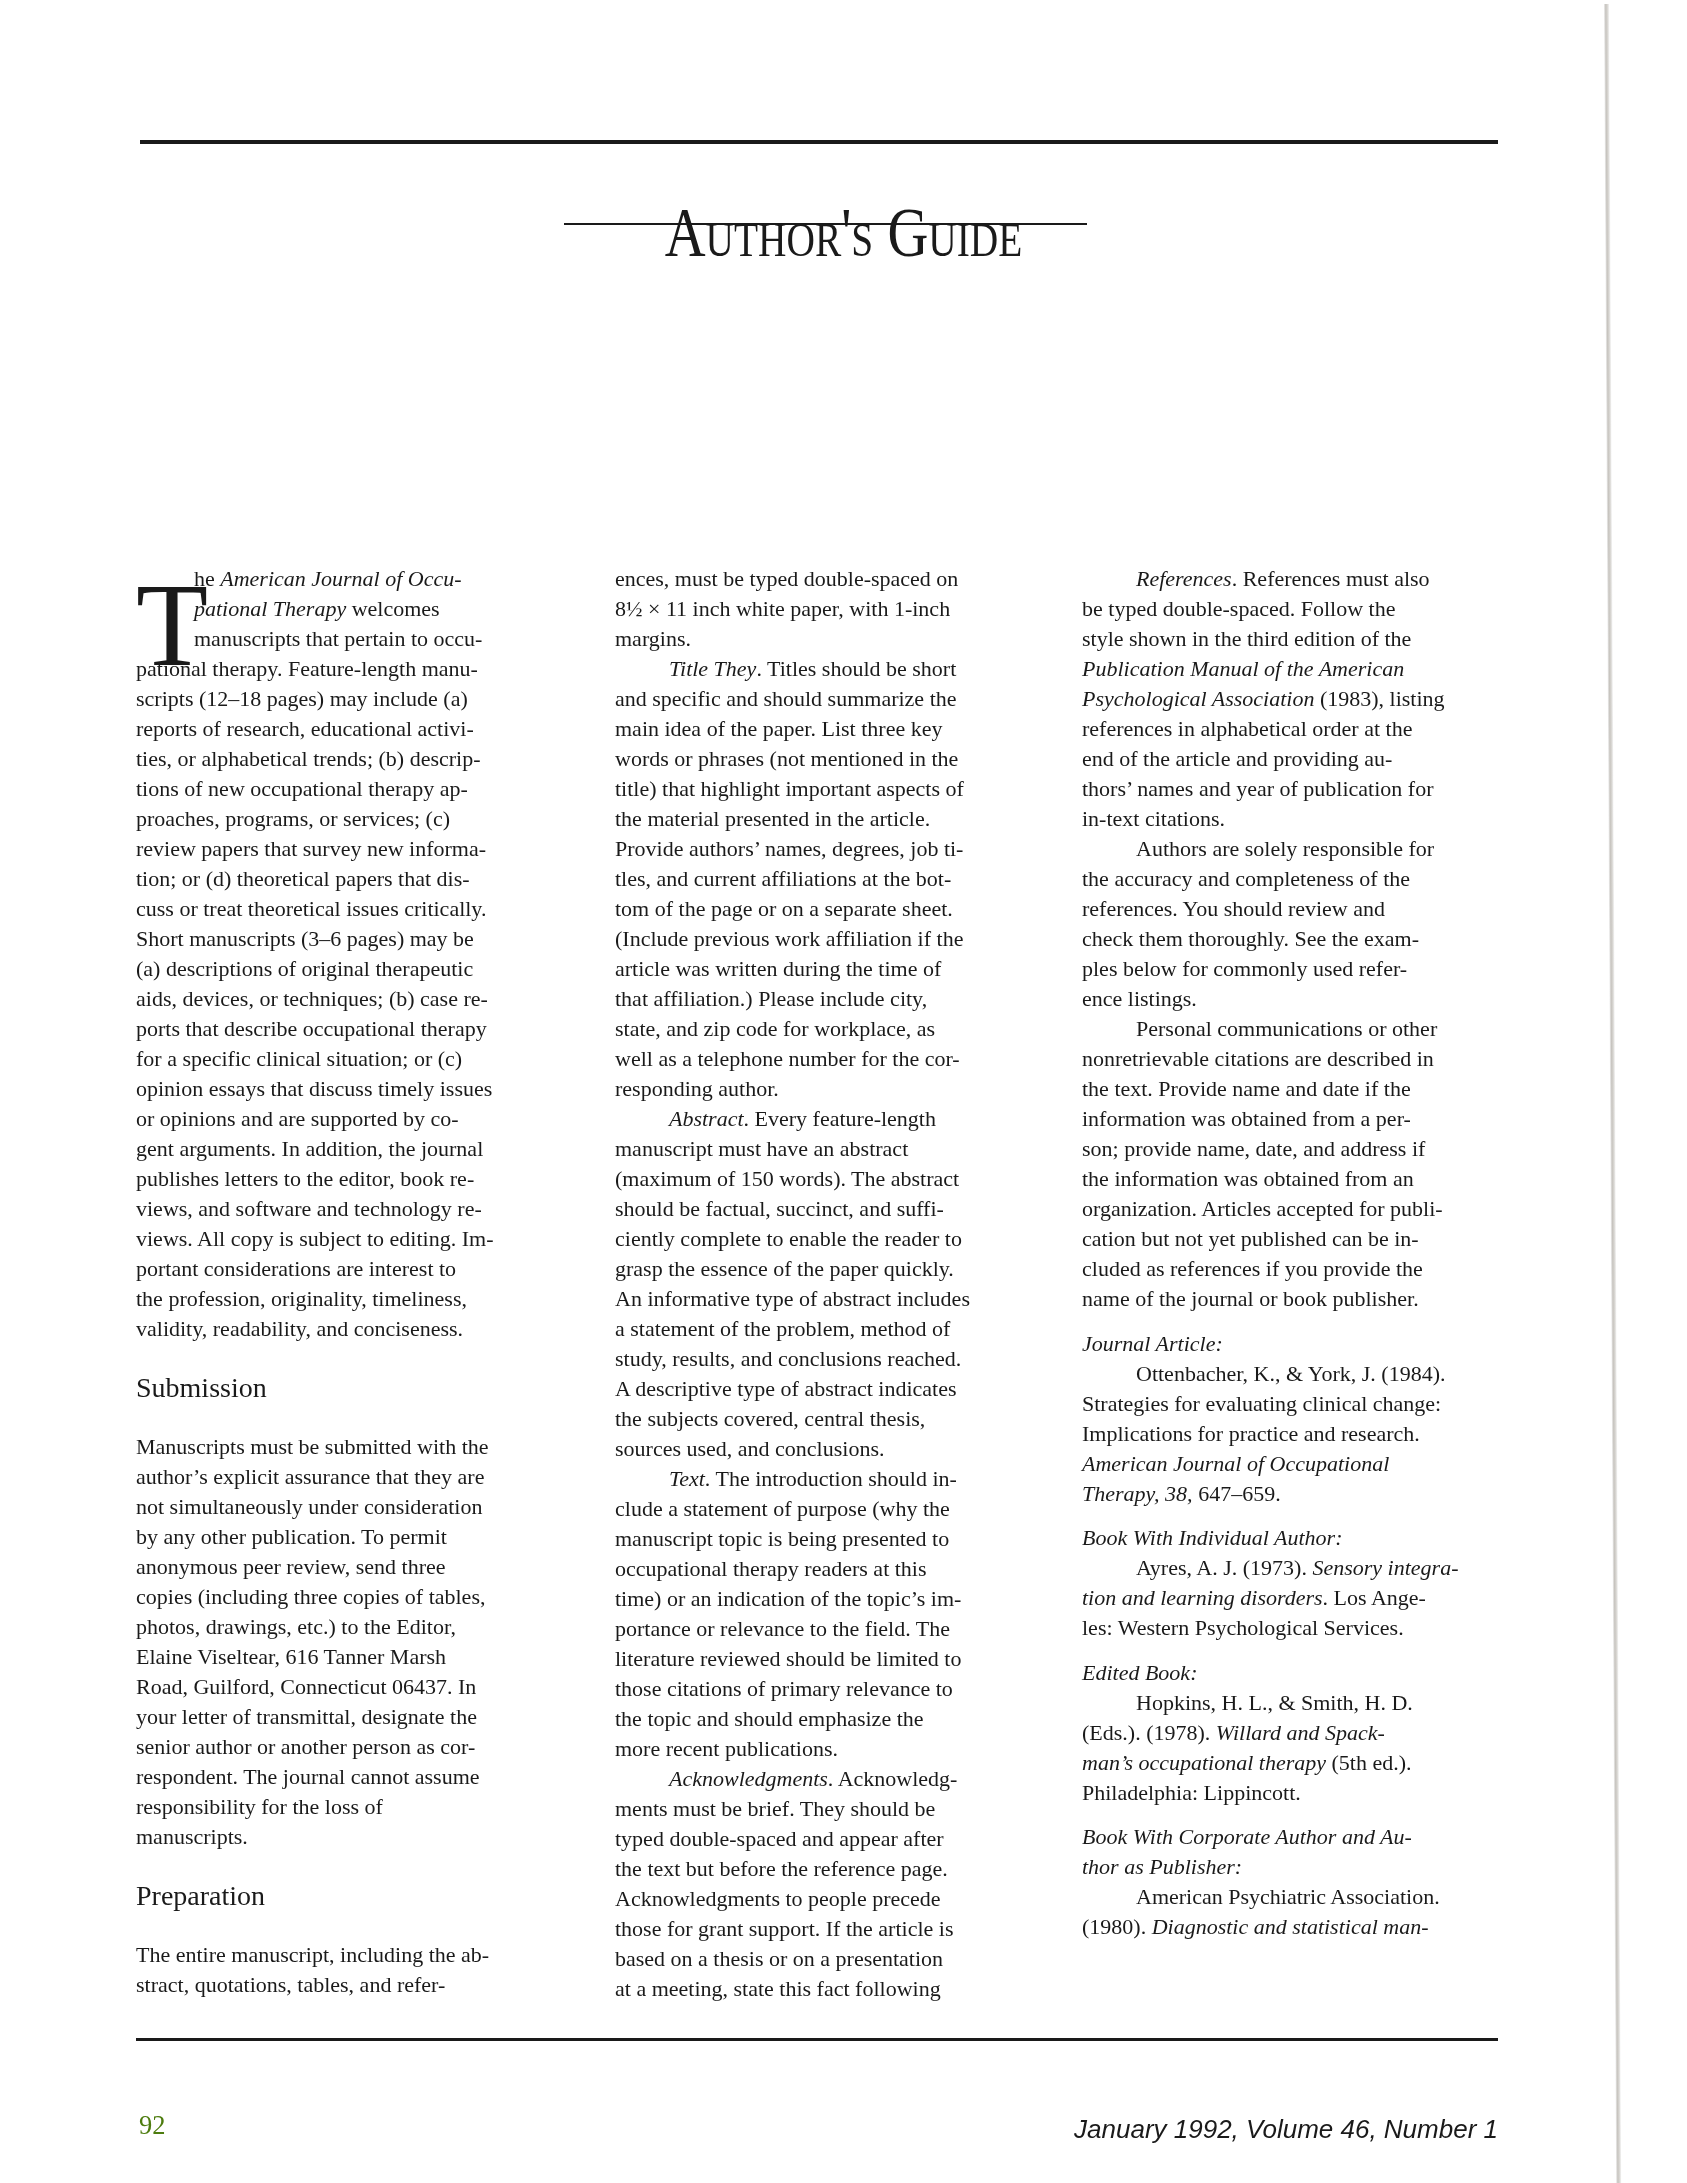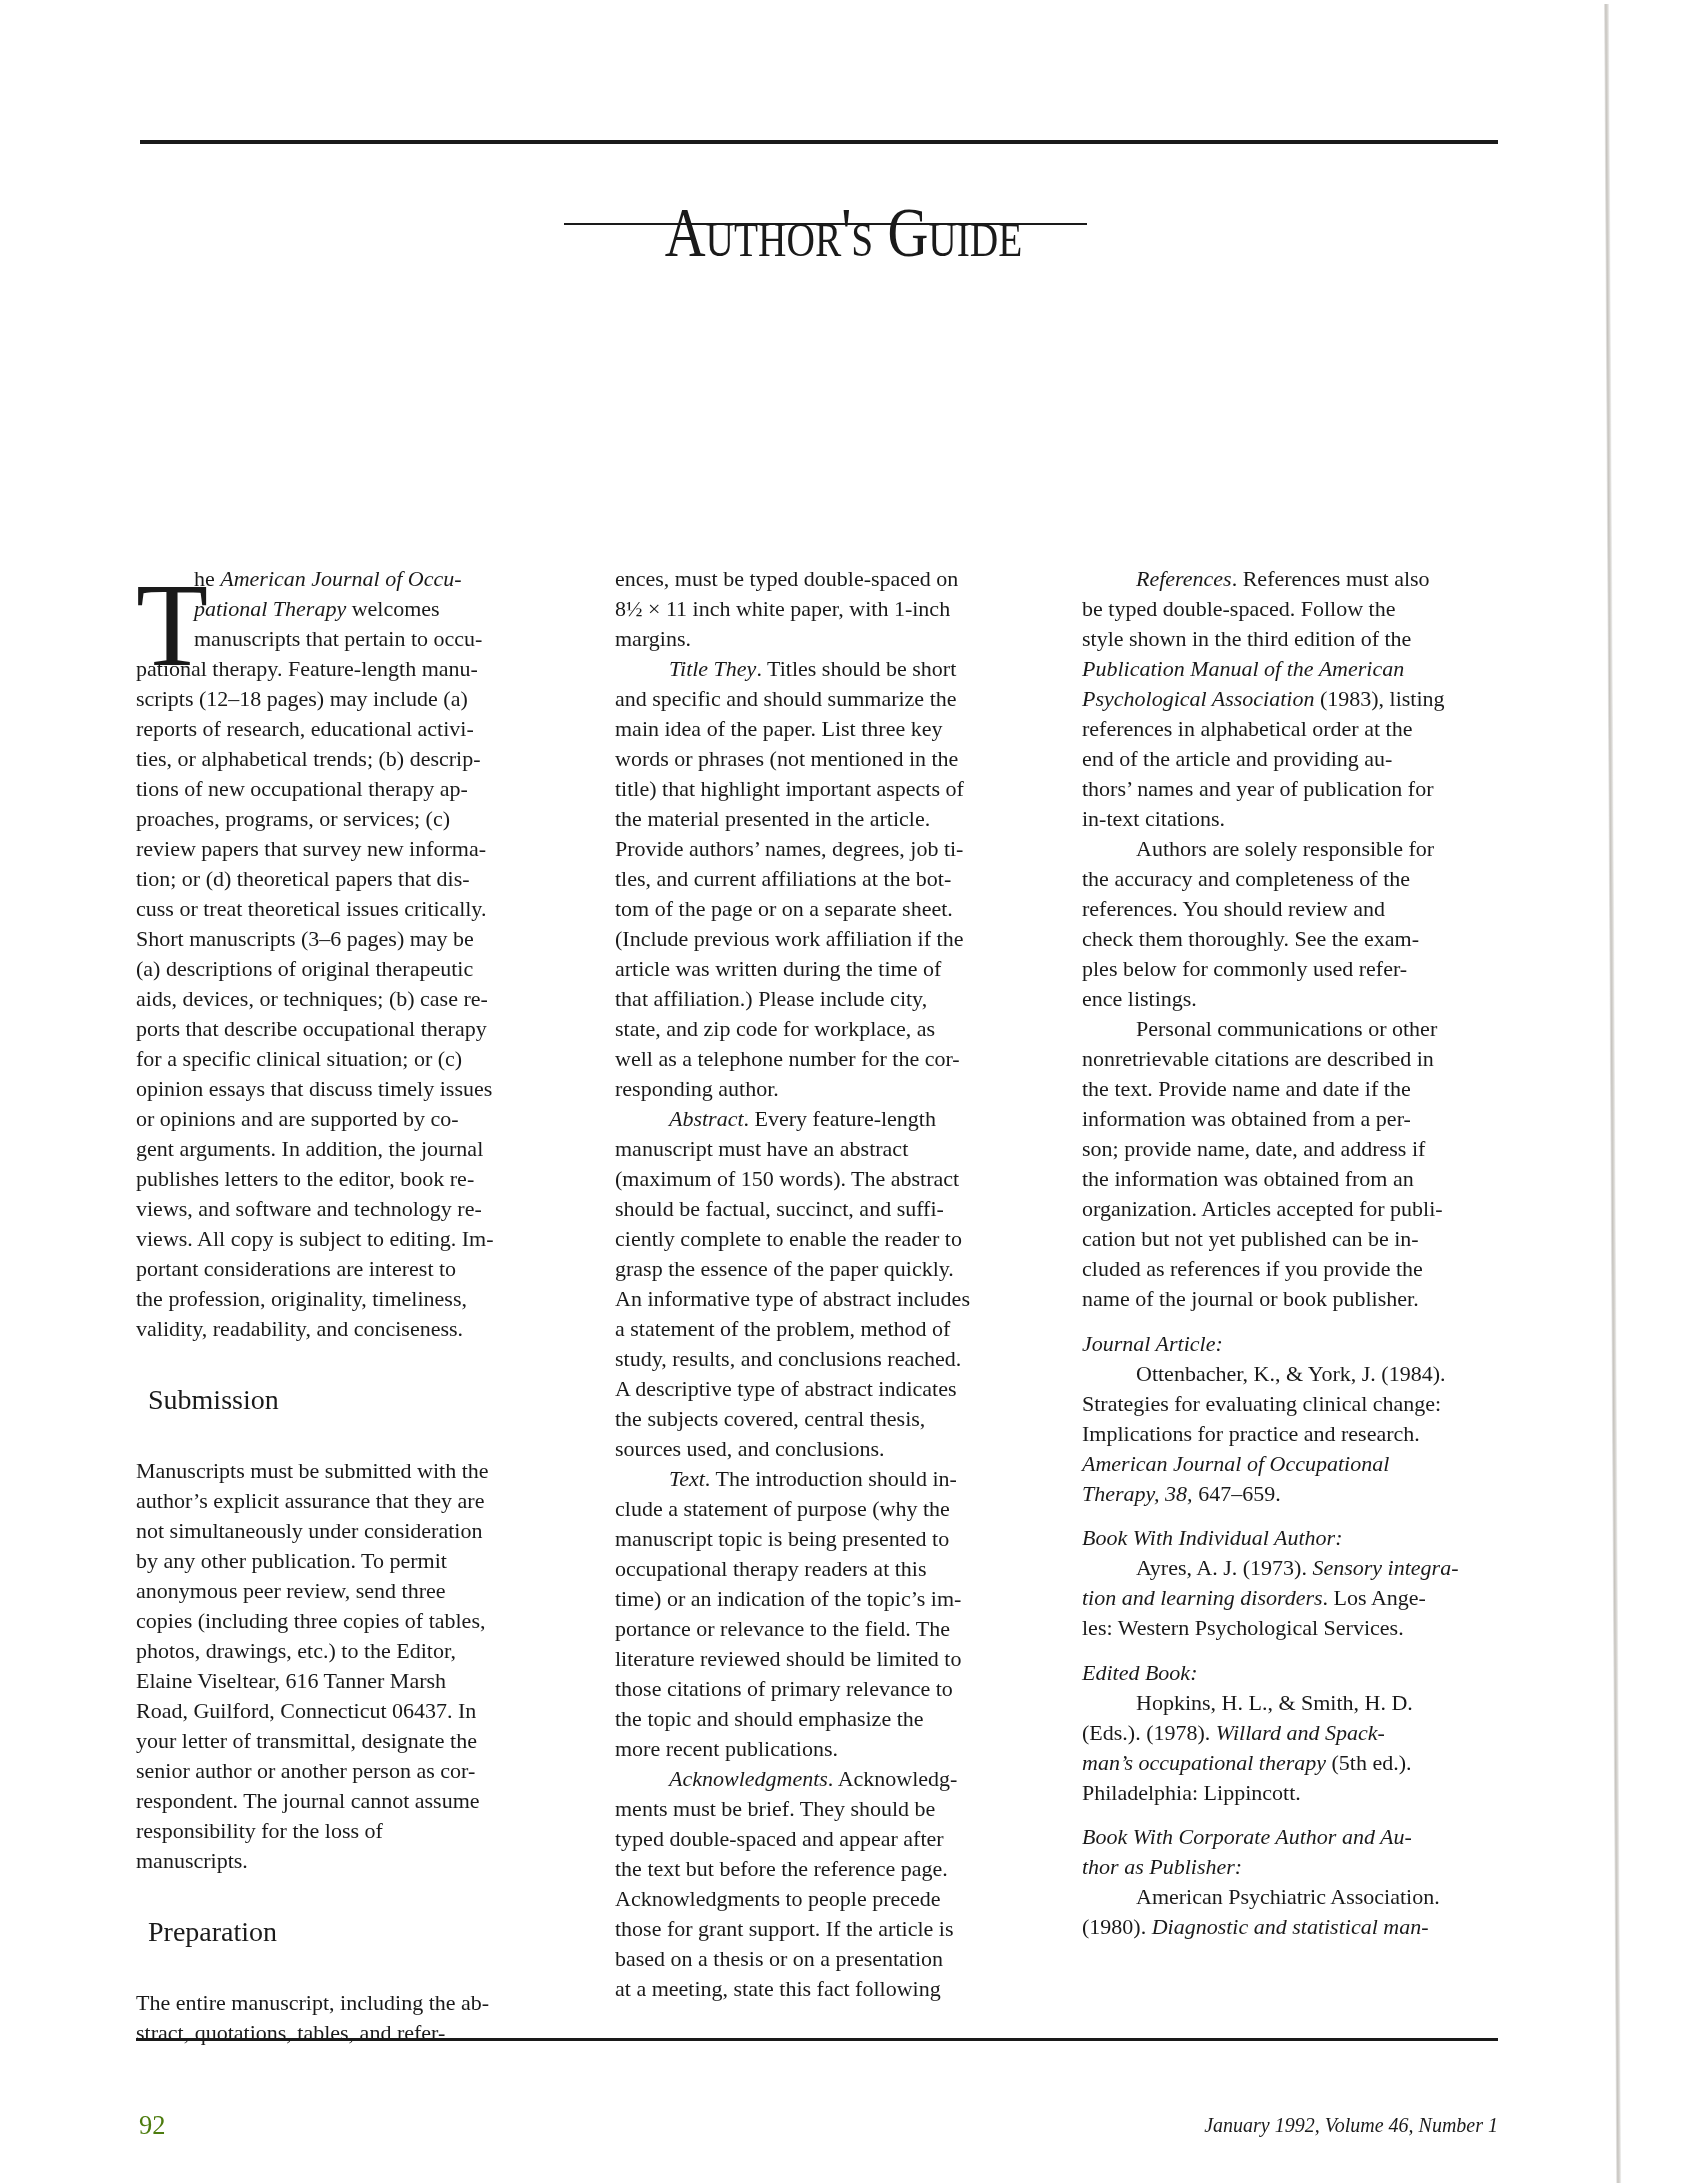--- a/index.html
+++ b/index.html
@@ -34,32 +34,32 @@
   .dropcap-wrap { position: relative; }
   .dropcap {
     position: absolute; left: 0px; top: 2.6px;
     font-family: "Liberation Serif", "DejaVu Serif", serif;
     font-size: 118px; line-height: 1; color: #1a1a1a; font-weight: normal;
   }
   .dc-line { padding-left: 58px; }
   .section-head {
     font-family: "Liberation Serif", "DejaVu Serif", serif;
     font-size: 28px; font-weight: normal; display: block; height: 30px; line-height: 30px;
-    margin: 12px;
+    margin: 0;
   }
   .gap-sm { display: block; height: 14.6px; }
   .gap-md { display: block; height: 29px; }
 
   #page-number {
     position: absolute; left: 139px; top: 2110px;
     font-family: "Liberation Serif", serif; font-size: 26.5px; color: #4d7c0f;
   }
   #issue-line {
     position: absolute; right: 189px; top: 2114px;
-    font-family: Liberation Serif, serif; font-size: 20px; font-style: italic; color: #1a1a1a;
+    font-family: Liberation Sans, sans-serif; font-size: 26px; font-style: italic; color: #1a1a1a;
   }
   #scan-edge {
     position: absolute; left: 1604px; top: 4px; width: 5.3px; height: 2179px;
     background: linear-gradient(to right, #eeeeee, #c7c4bf, #d8d6d2, #f4f4f4);
     transform: skewX(0.32deg); transform-origin: top left;
   }
 </style>
 </head>
 <body>
 

